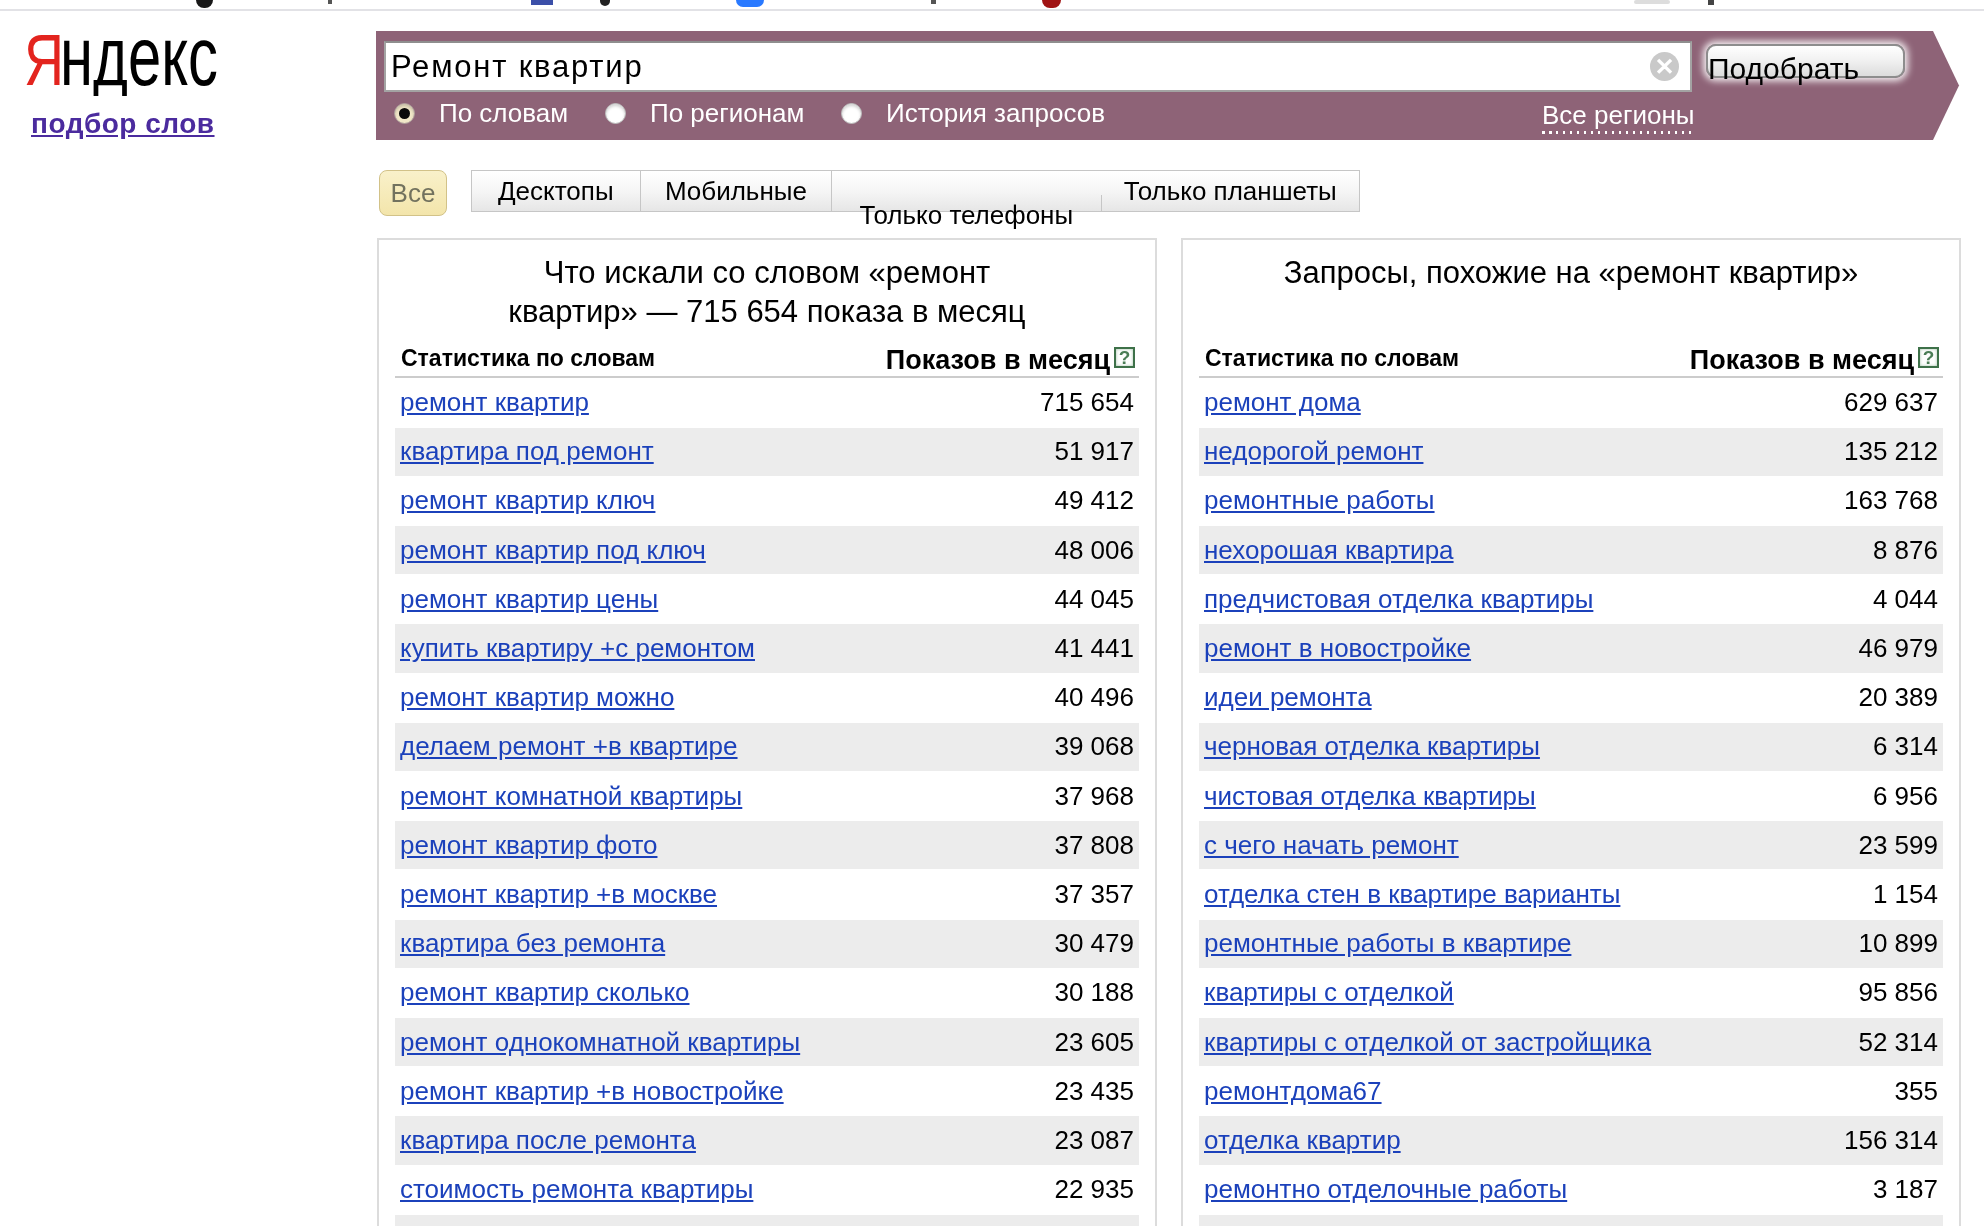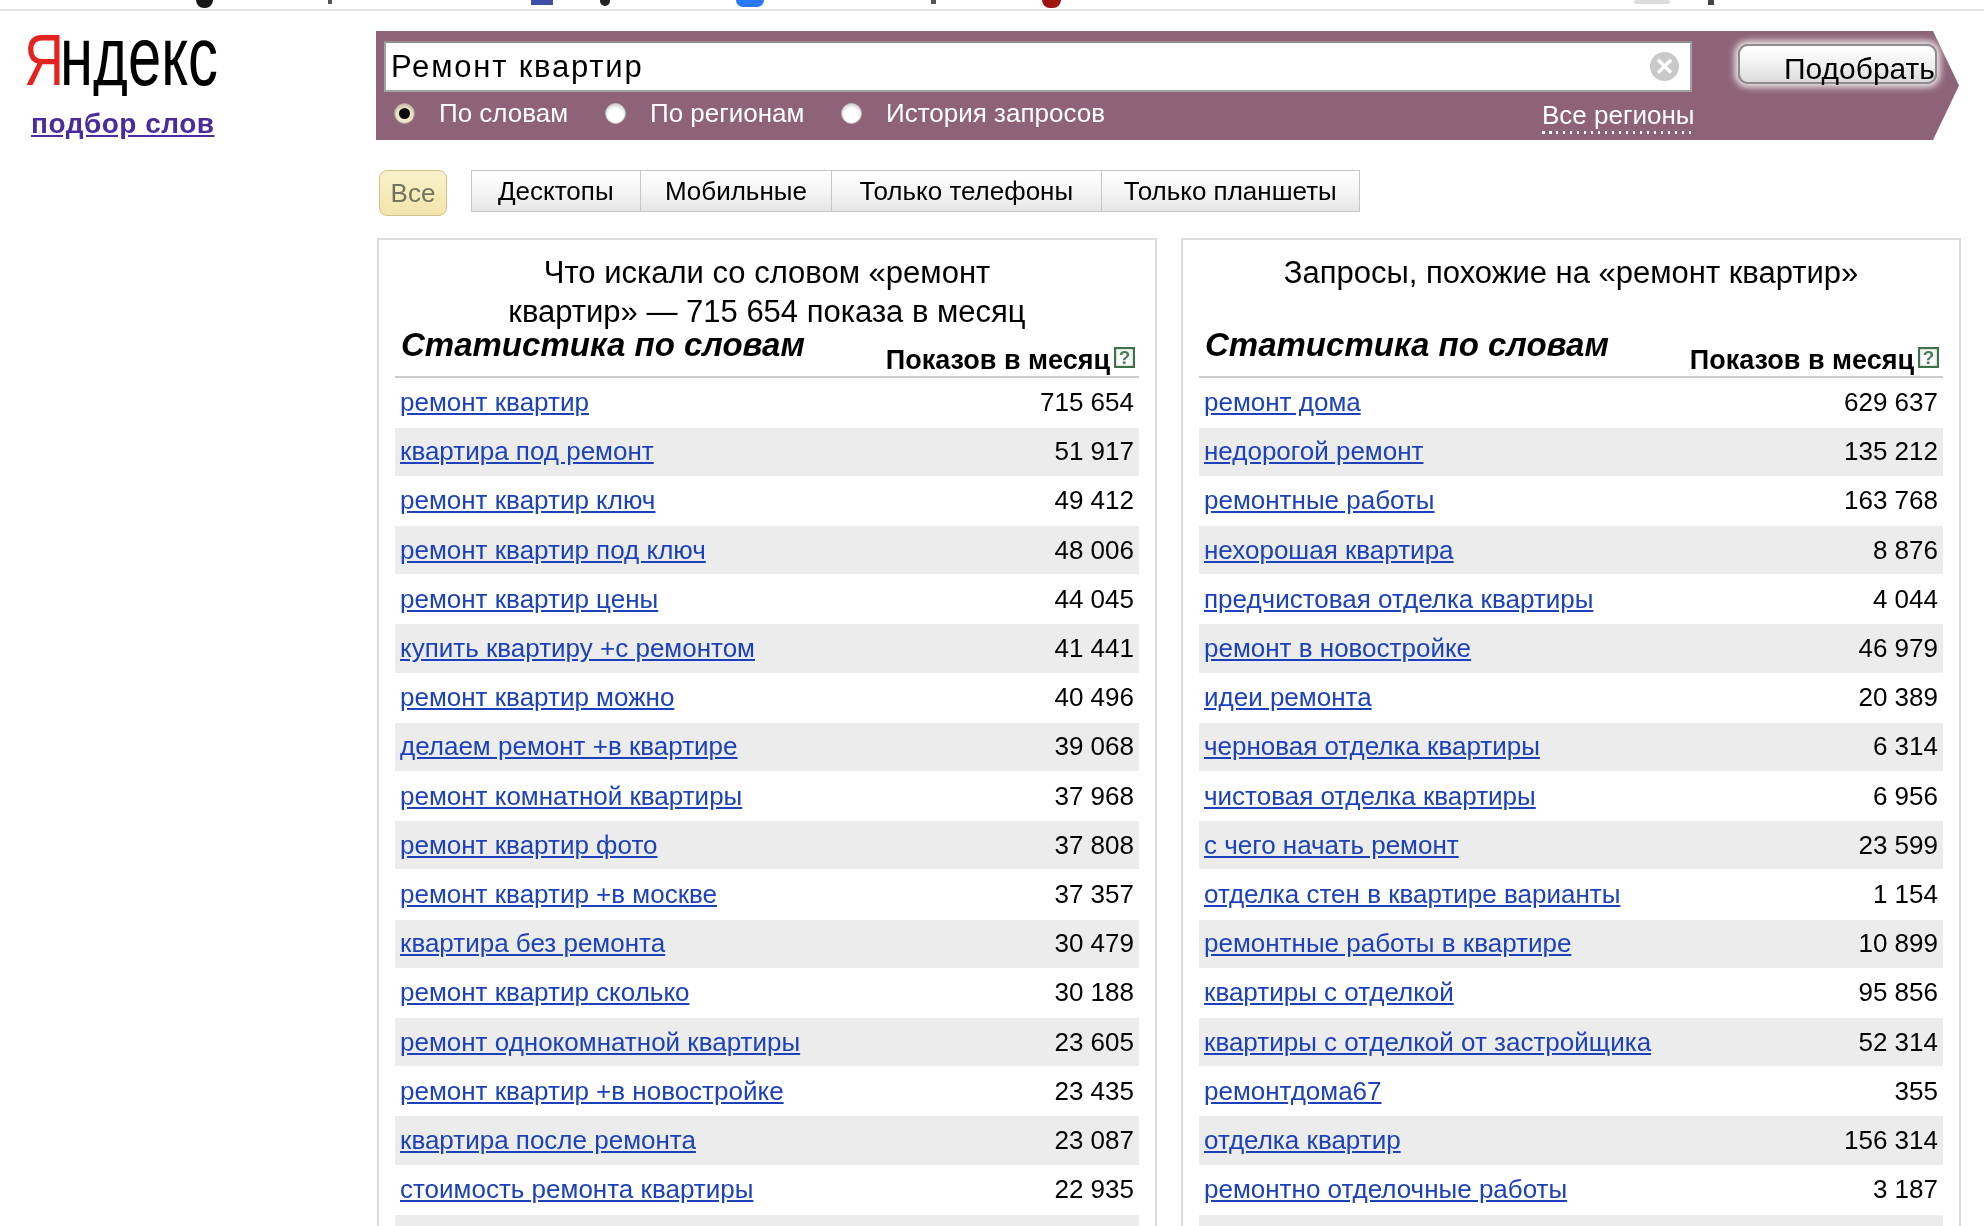--- a/index.html
+++ b/index.html
@@ -13,25 +13,25 @@
   #logo{position:absolute;left:24px;top:0;height:96px;}
   #podbor{position:absolute;left:31px;top:108px;font-size:28px;font-weight:bold;
           color:#4b2b9e;text-decoration:underline;letter-spacing:0.5px;}
   
   #banner{position:absolute;left:376px;top:31px;width:1584px;height:109px;}
   #q{position:absolute;left:384px;top:41px;width:1308px;height:51px;background:#fff;
      border:2px solid #a3a3a3;border-top-color:#8e8e8e;box-sizing:border-box;}
   #q .txt{position:absolute;left:5px;top:6px;font-size:31px;color:#000;letter-spacing:1.8px;}
   #q .clr{position:absolute;right:11px;top:9px;width:29px;height:29px;border-radius:50%;
      background:#c9c9c9;color:#fff;font-size:24px;font-weight:bold;text-align:center;line-height:29px;}
-  #btn{position:absolute;left:1706px;top:44px;width:199px;height:40px;box-sizing:border-box;
+  #btn{position:absolute;left:1706px;top:44px;width:199px;height:34px;box-sizing:border-box;
      border:2px solid #8d8d8d;border-radius:10px;
      background:linear-gradient(#ffffff 0%,#f2f2f2 45%,#dcdcdc 100%);
      box-shadow:0 0 7px 3px rgba(255,255,255,.9);
-     font-size:30px;color:#000;text-align:right;line-height:45px;margin-left:32px;}
+     font-size:30px;color:#000;text-align:left;line-height:45px;}
   .radio{position:absolute;display:flex;align-items:center;height:23px;top:102px;}
   .rc{width:21px;height:21px;border-radius:50%;background:#fff;border:1px solid #b9b9b9;
       box-sizing:border-box;box-shadow:inset 0 2px 3px rgba(0,0,0,.18);}
   .rc.sel{background:#f1e7c8;border-color:#a99;display:flex;align-items:center;justify-content:center;}
   .rc.sel::after{content:"";width:11px;height:11px;border-radius:50%;background:#0a0a0a;}
   .radio span{color:#fff;font-size:26px;margin-left:24px;}
   #allreg{position:absolute;top:100px;font-size:26px;color:#fff;}
   #allreg::after{content:"";position:absolute;left:0;right:0;top:31px;height:2.5px;background:repeating-linear-gradient(90deg,#fff 0 2.5px,transparent 2.5px 7px);}
   
   #tabstrip{position:absolute;left:471px;top:170px;width:889px;height:42px;box-sizing:border-box;
@@ -46,21 +46,21 @@
   
   .box{position:absolute;top:238px;width:780px;height:1030px;box-sizing:border-box;
        border:2px solid #dcdcdc;}
   #boxL{left:377px;}
   #boxR{left:1181px;}
   .title{position:absolute;top:13px;left:0;right:0;text-align:center;
          font-size:31px;line-height:39px;color:#000;}
   .thead{position:absolute;left:16px;right:16px;top:98px;height:38px;
          border-bottom:2px solid #ccc;display:flex;justify-content:space-between;
          align-items:flex-end;box-sizing:content-box;}
-  .thead .l{font-weight:bold;font-size:33px;padding-left:6px;padding-bottom:12px;font-style:italic;}
+  .thead .l{font-weight:bold;font-size:23px;padding-left:6px;padding-bottom:4px;}
   .thead .r{display:flex;align-items:flex-end;padding-right:4px;padding-bottom:0px;position:relative;margin-left:8px;}
   .thead .r b{font-size:27px;position:relative;top:0;}
   .qicon{width:21px;height:21px;margin-left:4px;margin-bottom:8px;box-sizing:border-box;
      border:2px solid #3e7149;background:#fdfefd;color:#4a7d55;font-size:19px;font-weight:bold;
      text-align:center;line-height:18px;box-shadow:inset 0 0 3px #9fbfa5;}
   .rows{position:absolute;left:16px;right:16px;top:138.5px;}
   .row{height:48.2px;margin-bottom:1px;display:flex;justify-content:space-between;
        align-items:center;padding:0 5px 0 5px;}
   .row:nth-child(even){background:#ececec;}
   .row a{color:#1b41bb;text-decoration:underline;font-size:26px;}
@@ -103,21 +103,21 @@
   </div>
 <div class="radio" style="left:841px;">
     <div class="rc"></div>
     <span>История запросов</span>
   </div>
 <div id="allreg" style="left:1542px;">Все регионы</div>
 
 <div id="tabstrip">
   <div style="width:169px;">Десктопы</div>
   <div style="width:192px;">Мобильные</div>
-  <div style="width:270px;">Только телефоны</div>
+  <div style="width:270px;margin-top:24px;">Только телефоны</div>
   <div style="width:258px;border-right:none;">Только планшеты</div>
 </div>
 <div id="tabAll">Все</div>
 
 <div class="box" id="boxL">
   <div class="title">Что искали со словом «ремонт<br>квартир» — 715 654 показа в месяц</div>
   <div class="thead">
       <span class="l">Статистика по словам</span>
     <span class="r">
         <b>Показов в месяц</b>

